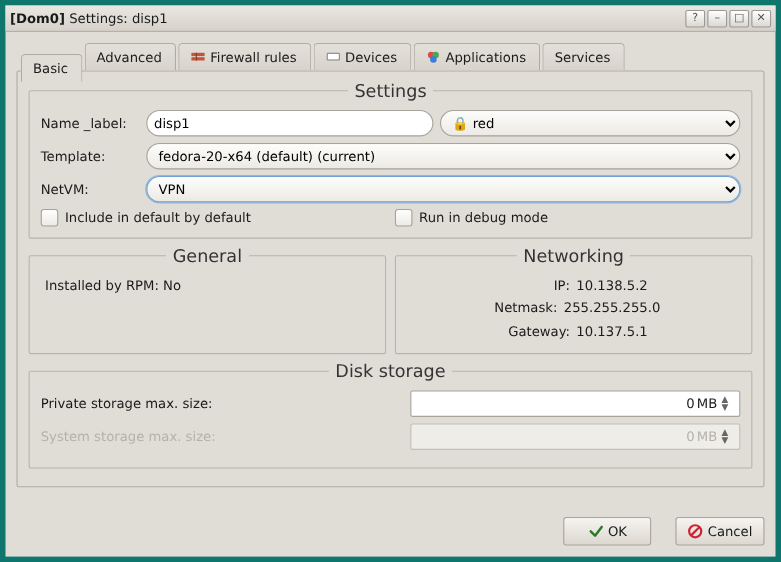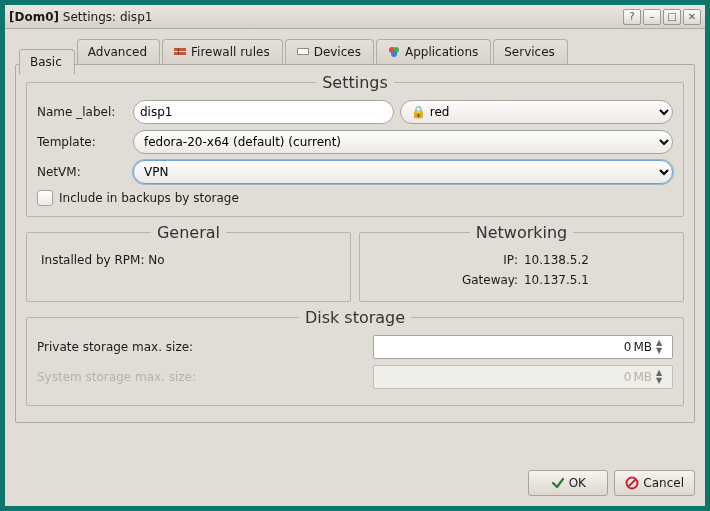--- a/index.html
+++ b/index.html
@@ -163,21 +163,21 @@
     border-color:#c3bfb7;
     background:#efede8;
   }
   .spin .val { flex:1; text-align:right; padding-right:2px; }
   .spin .unit { margin: 0 4px 0 0; }
   .spin .arrows { width:14px; display:flex; flex-direction:column; font-size:8px; color:#666; line-height:8px; }
   .footer {
     padding: 6px 10px 10px 28px;
     display:flex;
     justify-content:flex-end;
-    gap: 6px;
+    gap: 22px;
   }
   .btn {
     min-width: 80px;
     height: 26px;
     border: 1px solid #a8a49c;
     background: linear-gradient(#f6f4f0, #dcd8d0);
     border-radius: 3px;
     display:flex;
     align-items:center;
     justify-content:center;
@@ -269,36 +269,41 @@
         <div class="row">
           <span class="lbl">NetVM:</span>
           <select class="combo highlight">
             <option>VPN</option>
           </select>
         </div>
 
         <div class="checks-row">
           <label class="checkbox">
             <span class="cb"></span>
-            <span>Include in backups by storage</span>
+            <span>Include in default by default</span>
+          </label>
+          <label class="checkbox">
+            <span class="cb"></span>
+            <span>Run in debug mode</span>
           </label>
         </div>
       </fieldset>
 
       <div class="two-col">
         <fieldset class="group">
           <legend class="center">General</legend>
           <div class="kv left">
             <div><span>Installed by RPM:</span> <span>No</span></div>
           </div>
         </fieldset>
         <fieldset class="group">
           <legend class="center">Networking</legend>
           <div class="kv">
             <div><span class="k">IP:</span> <span>10.138.5.2</span></div>
+            <div><span class="k">Netmask:</span> <span>255.255.255.0</span></div>
             <div><span class="k">Gateway:</span> <span>10.137.5.1</span></div>
           </div>
         </fieldset>
       </div>
 
       <fieldset class="group">
         <legend class="center">Disk storage</legend>
 
         <div class="row spinner-row">
           <span class="lbl2">Private storage max. size:</span>

